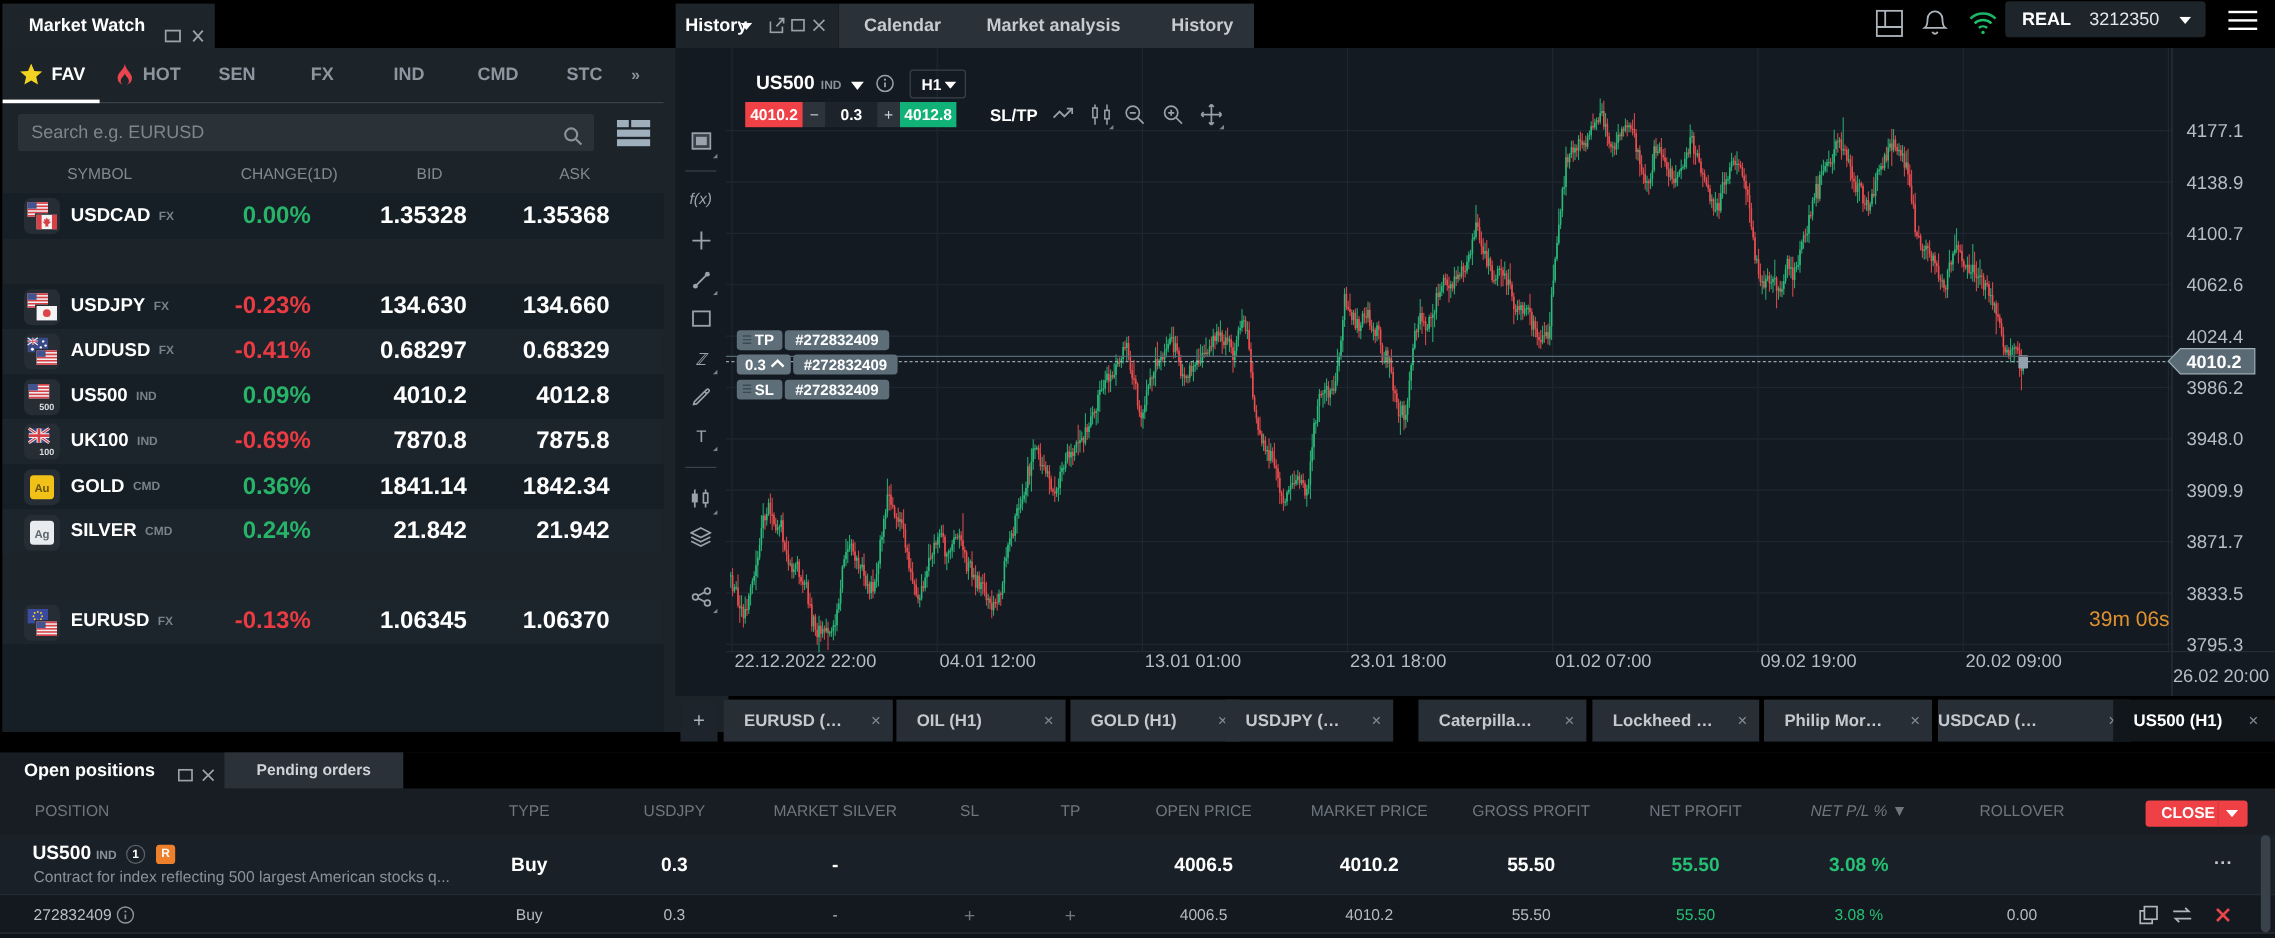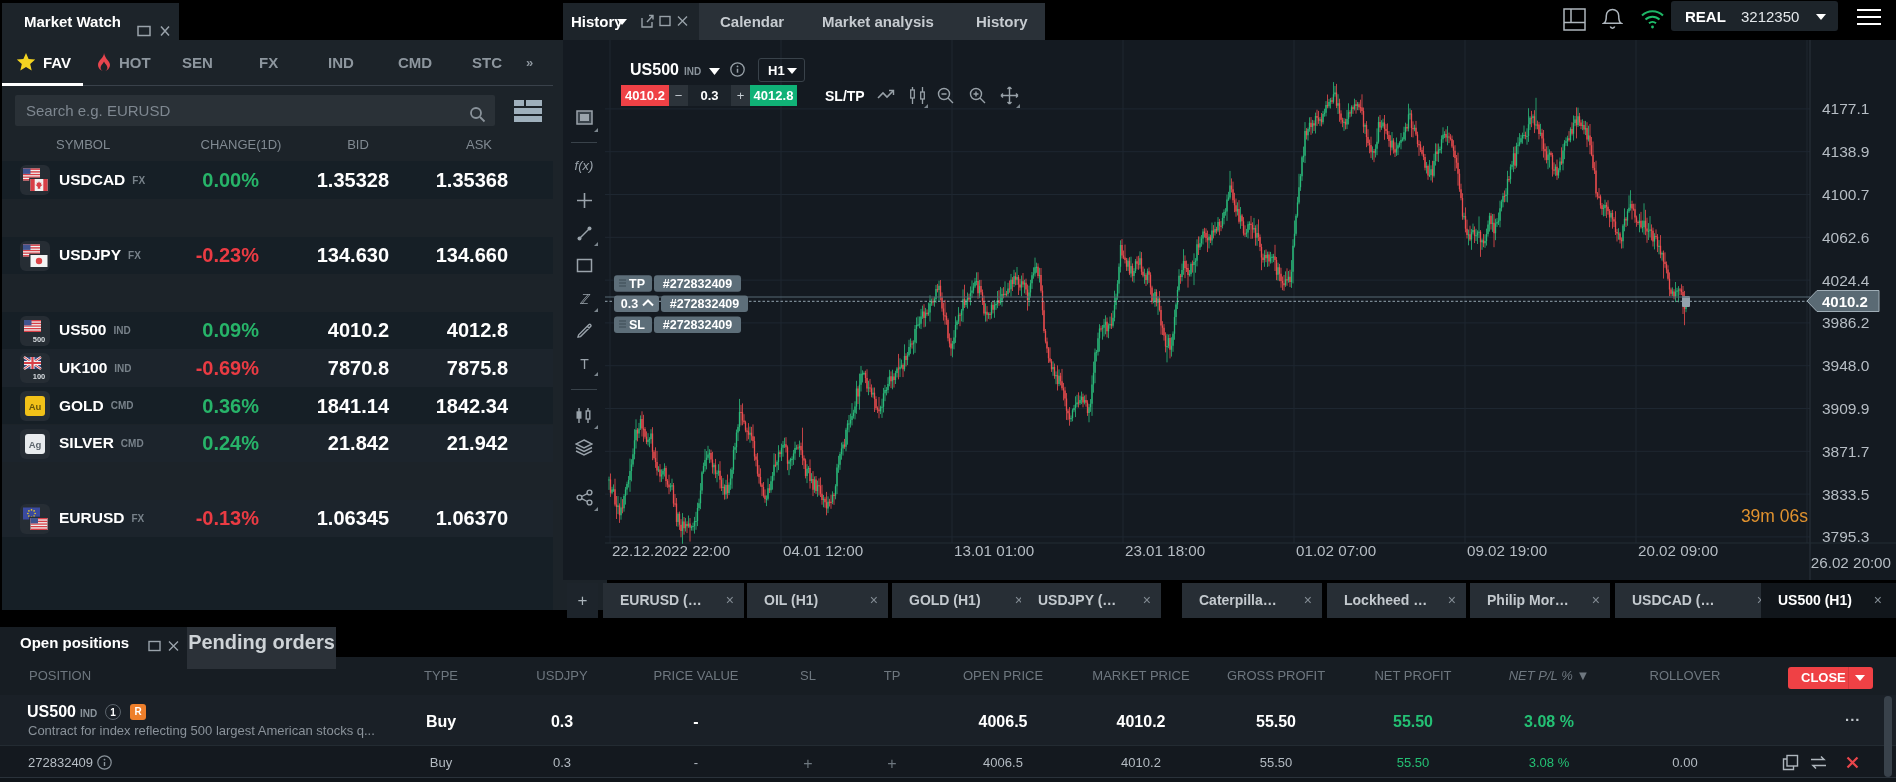--- a/index.html
+++ b/index.html
@@ -40,22 +40,22 @@
 .obx{position:absolute;height:21px;line-height:21px;text-align:center;font-size:13px;font-weight:bold;color:#fff}
 
 #itabs{left:563px;top:583px;width:1333px;height:35px}
 .itab{position:absolute;top:0;height:35px;background:#272e35;color:#c3c9ce;font-size:14px;line-height:35px;font-weight:600}
 .itab .x{color:#848d95;font-weight:normal;font-size:14px}
 .itab.act .x{right:14px!important}
 .itab.act{background:#11161b;color:#fff;font-weight:bold}
 
 #bp{left:0;top:627px;width:1896px;height:155px;background:#171d23}
 #bp-black{left:336px;top:627px;width:1560px;height:30px;background:#000}
-#pend{left:187px;top:627px;width:149px;height:42px;background:#2b3138;color:#ced3d7;
-font-size:20px;font-weight:bold;text-align:center;line-height:30px}
+#pend{left:187px;top:627px;width:149px;height:30px;background:#2b3138;color:#ced3d7;
+font-size:13px;font-weight:bold;text-align:center;line-height:30px}
 .bph{position:absolute;top:41px;font-size:13px;color:#6e777f;transform:translateX(-50%)}
 .r1v{position:absolute;top:86px;font-size:16px;font-weight:bold;color:#fff;transform:translateX(-50%)}
 .r2v{position:absolute;top:128px;font-size:13px;color:#b4bbc2;transform:translateX(-50%)}
 .grn{color:#24c074!important}
 #closebtn{left:1788px;top:40px;width:85px;height:22px;background:#ef4145;border-radius:3px;
 color:#fff;font-size:13px;font-weight:bold;text-align:left;line-height:22px;padding-left:13px}
 
 #acct{left:1671px;top:1px;width:167px;height:30px;background:#1d242a;border-radius:3px}
 svg text{font-family:"Liberation Sans",sans-serif}
 </style></head>
@@ -184,20 +184,37 @@
           <rect x="9.2" y="12.7" width="19.6" height="14.6" fill="#262d34"></rect>
           <g transform="translate(10.5,14)">
             <use href="#f-jp"></use>
           </g>
         </svg>
       </div>
       <span class="sym">USDJPY<span class="sfx">FX</span></span>
       <span class="rv chg dn">-0.23%</span>
       <span class="rv bid">134.630</span>
       <span class="rv ask">134.660</span>
+    </div>
+<div class="mwrow even" style="top:234.1px">
+      <div class="chip">
+        <svg style="position:absolute;left:0;top:0" width="30" height="30" viewBox="0 0 30 30">
+          <g transform="translate(3,3.5)">
+            <use href="#f-au"></use>
+          </g>
+          <rect x="9.2" y="12.7" width="19.6" height="14.6" fill="#262d34"></rect>
+          <g transform="translate(10.5,14)">
+            <use href="#f-us"></use>
+          </g>
+        </svg>
+      </div>
+      <span class="sym">AUDUSD<span class="sfx">FX</span></span>
+      <span class="rv chg dn">-0.41%</span>
+      <span class="rv bid">0.68297</span>
+      <span class="rv ask">0.68329</span>
     </div>
 <div class="mwrow odd" style="top:271.7px">
       <div class="chip">
         <svg style="position:absolute;left:0;top:0" width="30" height="30" viewBox="0 0 30 30">
           <g transform="translate(4,4)">
             <use href="#f-us"></use>
           </g>
           <text x="19" y="26" font-size="7.5" font-weight="bold" fill="#d7dce0" text-anchor="middle">500</text>
         </svg>
       </div>
@@ -471,21 +488,21 @@
   </div>
 <div class="abs" id="itabs">
     <div style="position:absolute;left:4px;top:0;width:31px;height:35px;background:#1d242b;color:#aab3ba;text-align:center;line-height:35px;font-size:17px">+</div>
     <div class="itab" style="left:40px;width:141px;padding-left:17px">EURUSD (…<span class="x" style="position:absolute;right:10px">×</span></div>
     <div class="itab" style="left:184px;width:141px;padding-left:17px">OIL (H1)<span class="x" style="position:absolute;right:10px">×</span></div>
     <div class="itab" style="left:329px;width:141px;padding-left:17px">GOLD (H1)<span class="x" style="position:absolute;right:10px">×</span></div>
     <div class="itab" style="left:458px;width:140px;padding-left:17px">USDJPY (…<span class="x" style="position:absolute;right:10px">×</span></div>
     <div class="itab" style="left:619px;width:140px;padding-left:17px">Caterpilla…<span class="x" style="position:absolute;right:10px">×</span></div>
     <div class="itab" style="left:764px;width:139px;padding-left:17px">Lockheed …<span class="x" style="position:absolute;right:10px">×</span></div>
     <div class="itab" style="left:907px;width:140px;padding-left:17px">Philip Mor…<span class="x" style="position:absolute;right:10px">×</span></div>
-    <div class="itab" style="left:1052px;width:160px;padding-left:17px">USDCAD (…<span class="x" style="position:absolute;right:10px">×</span></div>
+    <div class="itab" style="left:1052px;width:160px;">USDCAD (…<span class="x" style="position:absolute;right:10px">×</span></div>
     <div class="itab act" style="left:1198px;width:135px;padding-left:17px">US500 (H1)<span class="x" style="position:absolute;right:10px">×</span></div>
   </div>
 
 <div class="abs" id="topright">
     <svg style="position:absolute;left:1563px;top:8px" width="23" height="23" viewBox="0 0 23 23" fill="none" stroke="#aeb6bd" stroke-width="1.5">
       <rect x="1" y="1" width="21" height="21"></rect>
       <path d="M1 14.5h21M8 1v13.5"></path>
     </svg>
     <svg style="position:absolute;left:1602px;top:7px" width="21" height="24" viewBox="0 0 21 24" fill="none" stroke="#aeb6bd" stroke-width="1.5">
       <path d="M10.5 2.5a6.2 6.2 0 016.2 6.2c0 6 2.3 7.5 2.3 7.5H2s2.3-1.5 2.3-7.5a6.2 6.2 0 016.2-6.2z"></path>
@@ -516,21 +533,21 @@
     <div style="position:absolute;left:0;top:119px;width:1896px;height:31px;background:#14191f"></div>
     <div style="position:absolute;left:0;top:151px;width:1896px;height:4px;background:#10151a"></div>
     <span style="position:absolute;left:20px;top:7px;font-size:15px;font-weight:bold;color:#fff">Open positions</span>
     <svg style="position:absolute;left:148px;top:13px" width="32" height="12" viewBox="0 0 32 12" fill="none" stroke="#9aa3ab" stroke-width="1.4">
       <rect x="1" y="1.5" width="11" height="9"></rect>
       <path d="M21 1.5l9 9M30 1.5l-9 9"></path>
     </svg>
     <span class="bph" style="left:29px;transform:none">POSITION</span>
     <span class="bph" style="left:441px">TYPE</span>
     <span class="bph" style="left:562px">USDJPY</span>
-    <span class="bph" style="left:696px">PRICE VALUE</span>
+    <span class="bph" style="left:696px">MARKET SILVER</span>
     <span class="bph" style="left:808px">SL</span>
     <span class="bph" style="left:892px">TP</span>
     <span class="bph" style="left:1003px">OPEN PRICE</span>
     <span class="bph" style="left:1141px">MARKET PRICE</span>
     <span class="bph" style="left:1276px">GROSS PROFIT</span>
     <span class="bph" style="left:1413px">NET PROFIT</span>
     <span class="bph" style="left:1685px">ROLLOVER</span>
     <span class="bph" style="left:1549px;font-style:italic">NET P/L % <span style="font-style:normal">▼</span></span>
     <div class="abs" id="closebtn">CLOSE<div style="position:absolute;right:24px;top:0;width:1px;height:22px;background:#d63a3e"></div><svg style="position:absolute;right:8px;top:8px" width="10" height="6" viewBox="0 0 10 6">
         <path fill="#fff" d="M0 0h10L5 6z"></path>

